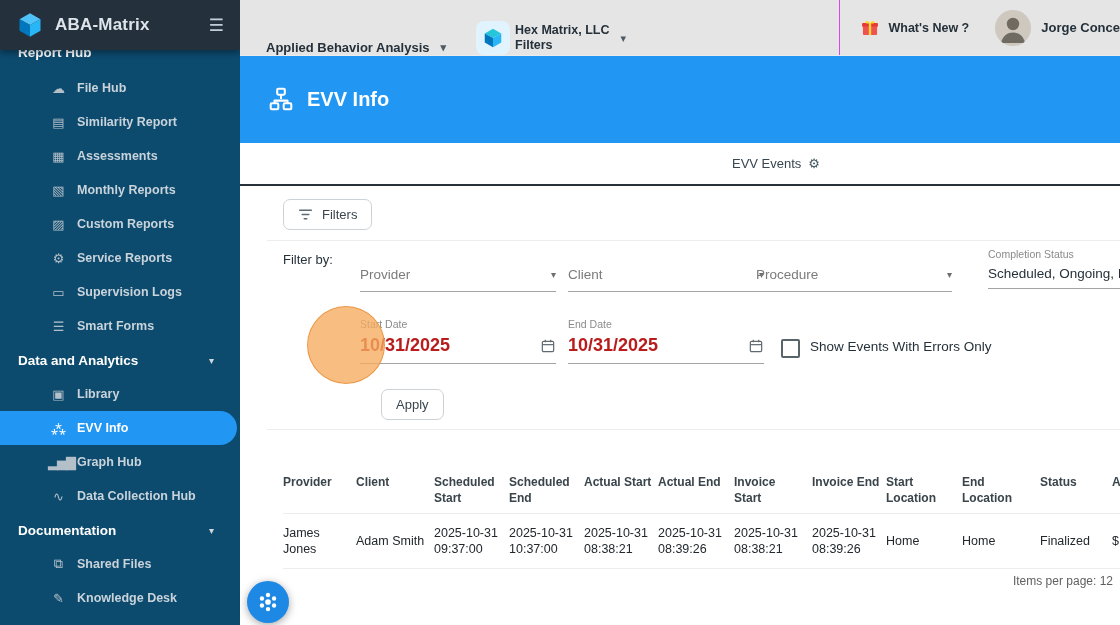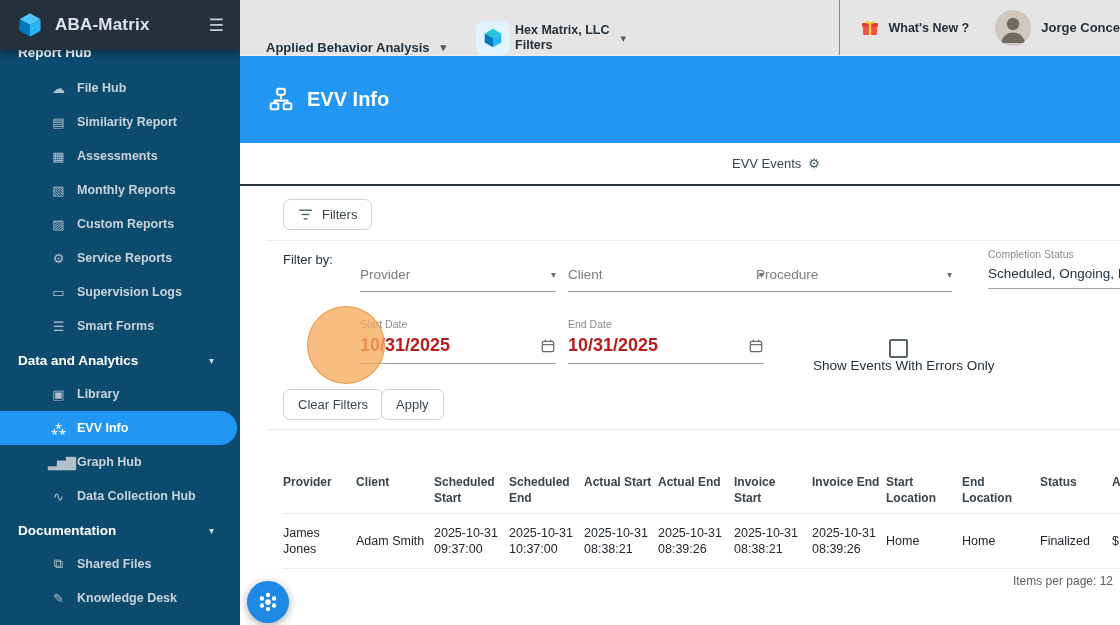--- a/index.html
+++ b/index.html
@@ -61,21 +61,21 @@
   .sel-arrow{font-size:10px;color:#6f6f6f;}
   .u{border-bottom:1px solid #a3a3a3;margin-top:7px;}
   .sel-provider{left:120px;}.sel-client{left:328px;}.sel-procedure{left:516px;}
   .cs{position:absolute;left:748px;top:62px;width:420px;cursor:pointer;}
   .f-label{font-size:10.5px;color:#8b8b8b;}
   .cs-value{font-size:13.5px;color:#25313a;margin-top:6px;white-space:nowrap;}
   .date{position:absolute;top:132px;width:196px;cursor:pointer;}
   .date-start{left:120px;}.date-end{left:328px;}
   .date-row{display:flex;align-items:center;justify-content:space-between;margin-top:5px;}
   .date-value{font-size:18px;color:#b91c1c;font-weight:bold;}
-  .errors{position:absolute;left:563px;top:153px;display:flex;align-items:center;cursor:pointer;flex-direction:column;}
+  .errors{position:absolute;left:541px;top:153px;display:flex;cursor:pointer;}
   .cb{width:15px;height:15px;border:2px solid #59646a;border-radius:2px;background:#fff;}
   .errors .elbl{margin-left:10px;font-size:13.5px;color:#25313a;}
   .clear-btn{left:43px;top:203px;}
   .apply-btn{left:141px;top:203px;}
   .table{position:absolute;left:43px;top:288px;width:899px;}
   .trow{display:grid;grid-template-columns:73px 78px 75px 75px 74px 76px 78px 74px 76px 78px 72px 70px;}
   .thead{align-items:start;padding-bottom:7px;border-bottom:1px solid #ededed;}
   .tdata{align-items:center;padding:8px 0;border-bottom:1px solid #ededed;min-height:38px;cursor:pointer;}
   .th{font-size:12px;font-weight:bold;color:#39444b;line-height:1.35;padding-right:6px;}
   .td{font-size:12.5px;color:#22282d;line-height:1.3;padding-right:8px;}
@@ -309,23 +309,20 @@
         </svg>
       </div>
       <div class="u"></div>
     </div>
 
     <div class="errors">
       <span class="cb"></span>
       <span class="elbl">Show Events With Errors Only</span>
     </div>
 
-    <button class="btn clear-btn">
-      <span>Clear Filters</span>
-    </button>
     <button class="btn apply-btn">
       <span>Apply</span>
     </button>
 
     <div class="hr hr2"></div>
 
     <div class="table">
       <div class="trow thead">
         <div class="th">Provider</div>
         <div class="th">Client</div>

